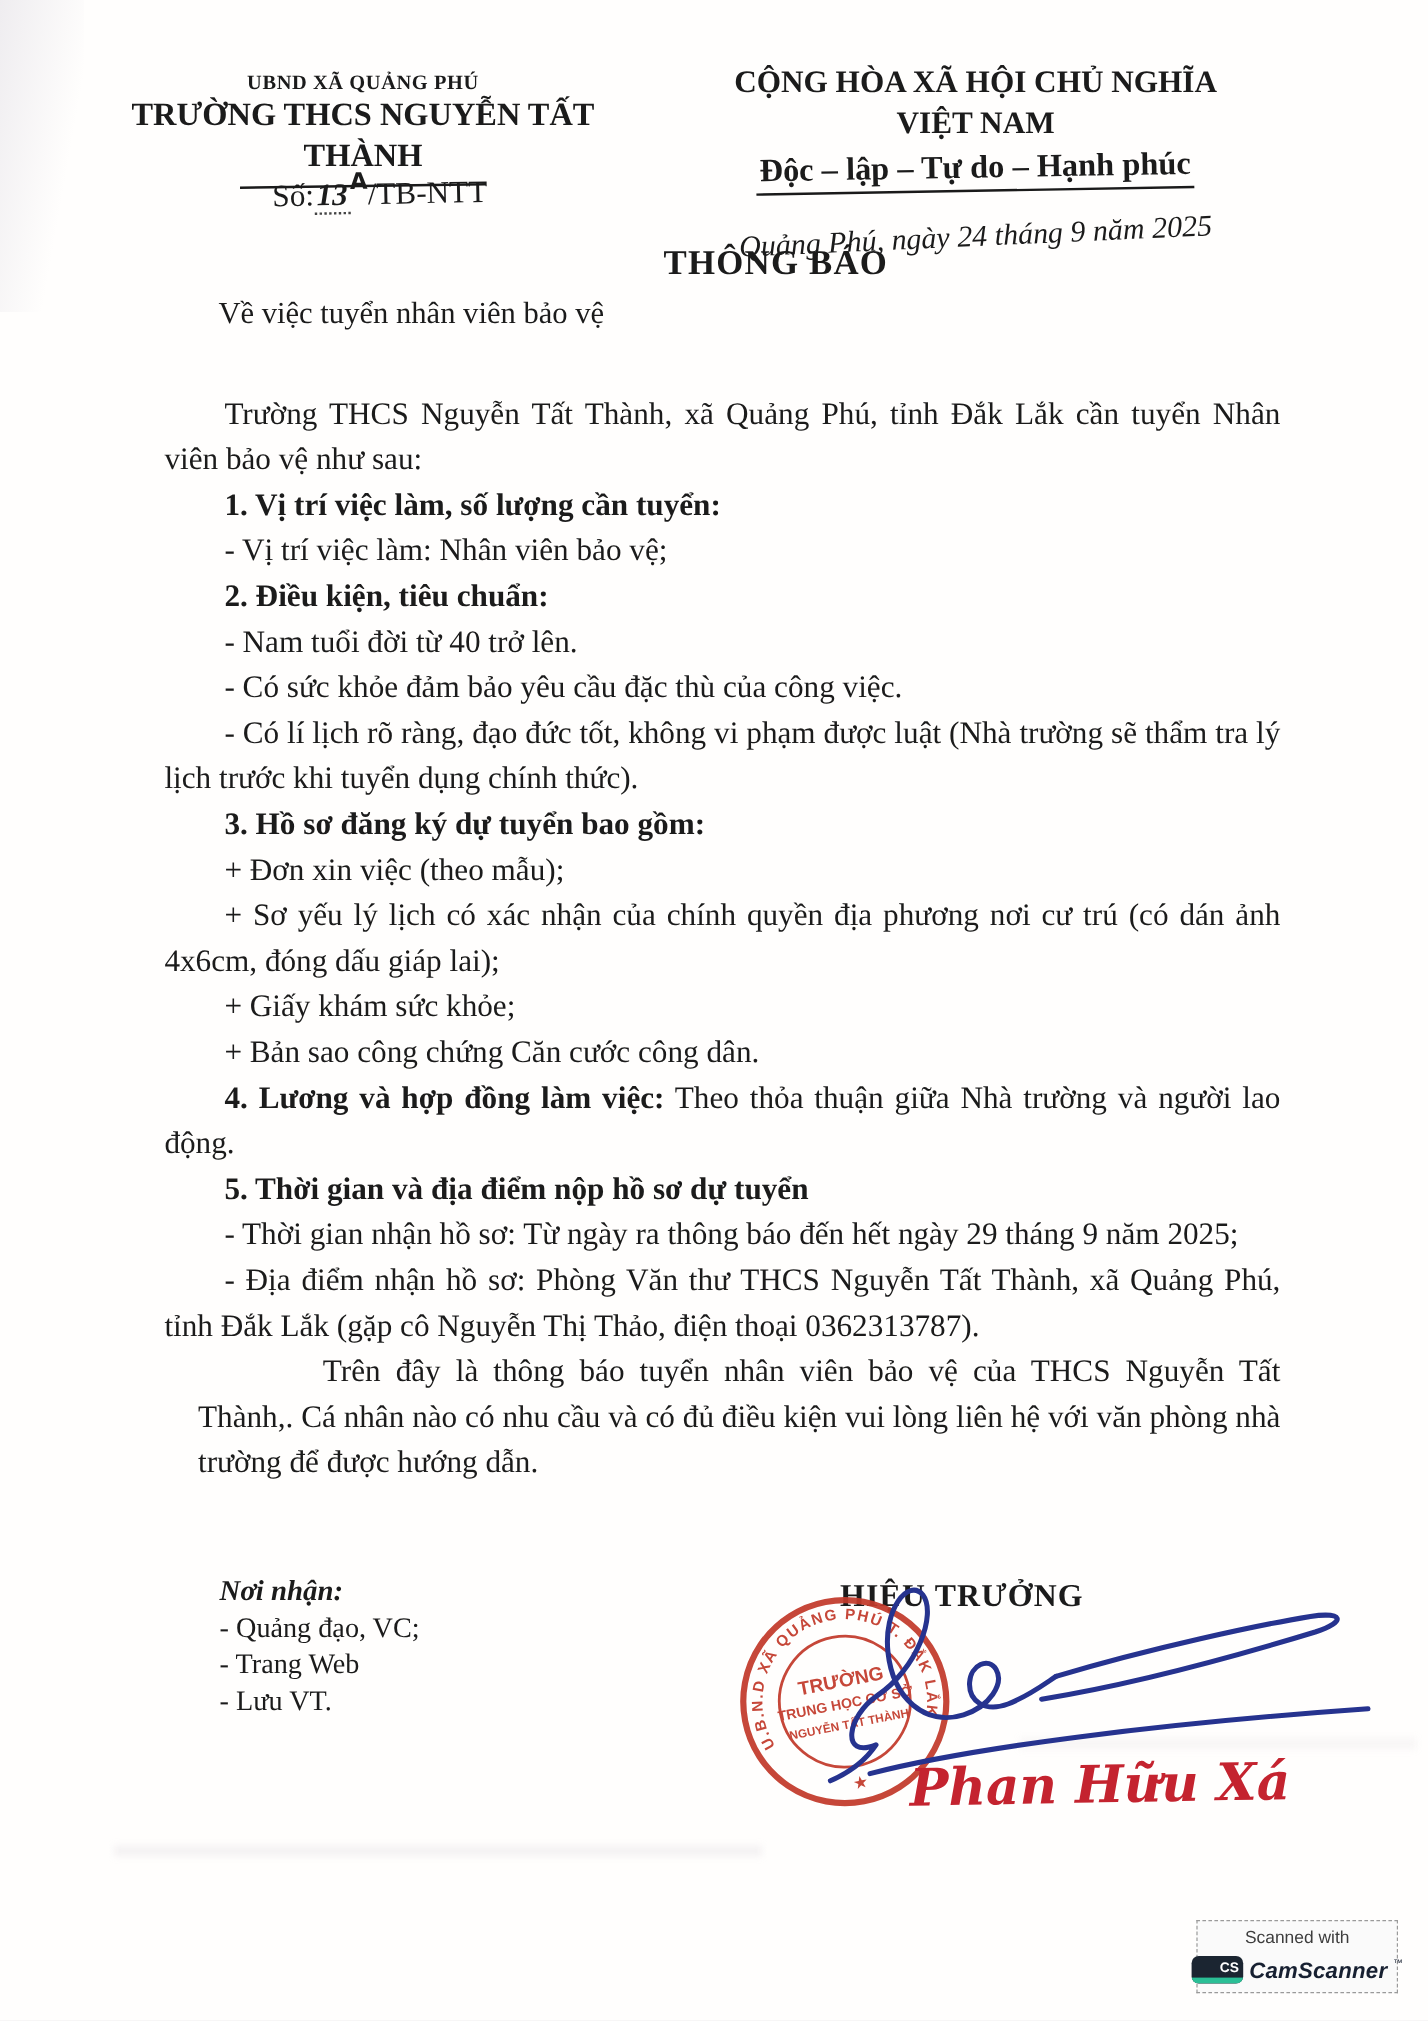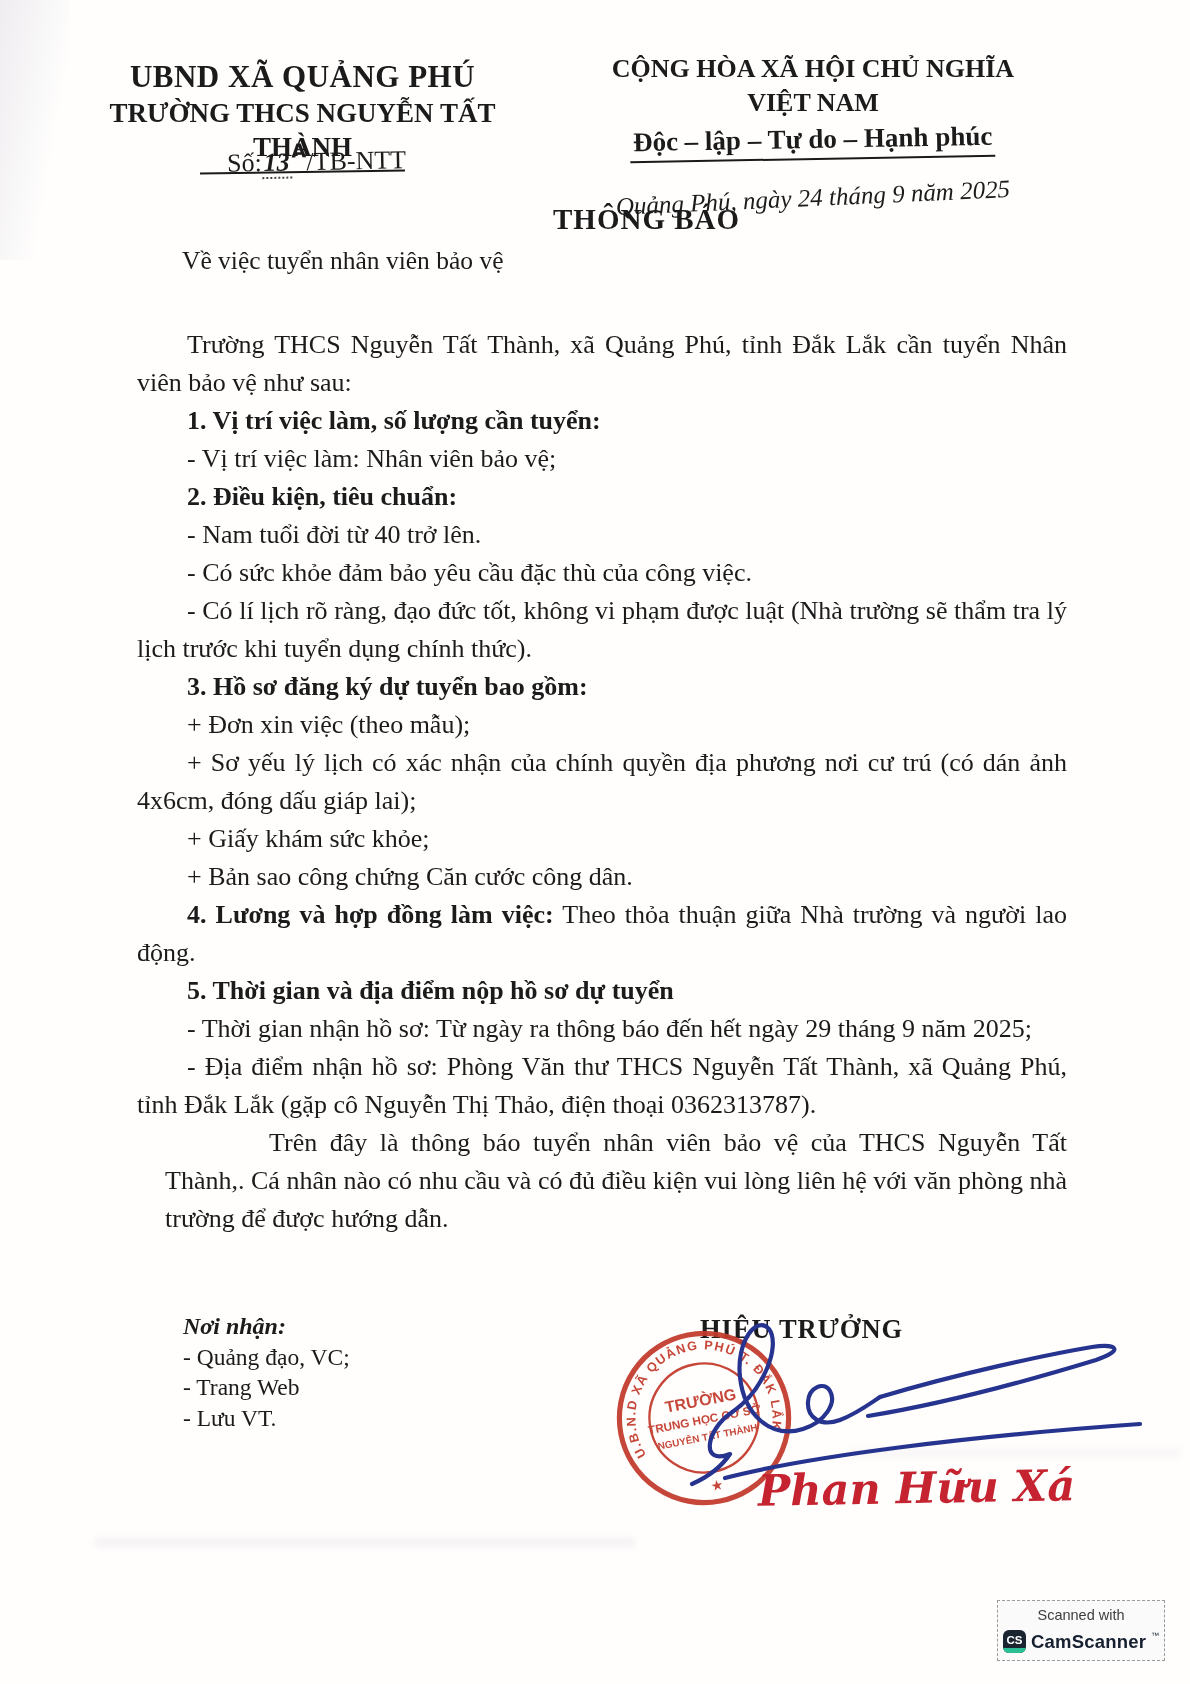--- a/index.html
+++ b/index.html
@@ -15,21 +15,21 @@
   
   .scan-shade{position:absolute;left:0;top:0;width:70px;height:260px;
     background:linear-gradient(100deg,rgba(190,185,200,.25),rgba(255,255,255,0) 70%);}
   .scan-smudge{position:absolute;left:95px;top:1538px;width:540px;height:9px;
     background:rgba(185,178,190,.16);filter:blur(3px);}
   .scan-smudge2{position:absolute;left:850px;top:1448px;width:330px;height:10px;
     background:rgba(185,178,190,.10);filter:blur(3px);}
 
   
   .hdr-left{position:absolute;left:80px;top:58px;width:445px;text-align:center;line-height:1.25;}
-  .hdr-left .l1{font-size:31px;font-weight:bold;letter-spacing:.5px;}
+  .hdr-left .l1{font-size:17px;font-weight:bold;letter-spacing:.5px;}
   .hdr-left .l2{font-size:27px;font-weight:bold;}
   .hdr-left .rule{width:205px;height:0;border-top:2.5px solid #1a1a1a;margin:7px auto 0;transform:rotate(-.8deg);}
 
   .doc-number{position:absolute;left:227px;top:147px;font-size:26px;transform:rotate(-1.2deg);}
   .doc-number .hand{font-style:italic;font-weight:bold;border-bottom:2px dotted #444;padding:0 2px;}
   .doc-number .sup{position:relative;top:-13px;font-family:"DejaVu Sans",sans-serif;font-size:19px;font-weight:bold;}
 
   .hdr-right{position:absolute;left:583px;top:52px;width:460px;text-align:center;line-height:1.3;}
   .hdr-right .l1{font-size:26px;font-weight:bold;}
   .hdr-right .l2{display:inline-block;font-size:27px;font-weight:bold;border-bottom:2.5px solid #1a1a1a;
@@ -58,24 +58,24 @@
   .sig-svg{position:absolute;left:630px;top:1316px;width:520px;height:175px;}
 
   
   .cs-badge{position:absolute;left:997px;top:1600px;width:166px;height:59px;
     border:1px dashed #9a9a9a;background:#fafafa;
     font-family:"Liberation Sans","DejaVu Sans",sans-serif;
     display:flex;flex-direction:column;align-items:center;justify-content:center;gap:8px;}
   .cs-line1{font-size:14.5px;color:#3d3d3d;line-height:1;}
   .cs-row{display:flex;align-items:center;gap:5px;}
   .cs-logo{position:relative;width:23px;height:23px;border-radius:6px;background:#1b2531;overflow:hidden;
-    display:flex;align-items:center;justify-content:center;}
+    display:flex;align-items:center;justify-content:center;padding-left:20px;}
   .cs-logo span{color:#fff;font-size:11.5px;font-weight:bold;line-height:1;margin-top:-3px;}
   .cs-logo::after{content:"";position:absolute;left:0;bottom:0;width:100%;height:5px;background:#2bbf96;}
-  .cs-brand{font-size:18.5px;font-weight:bold;color:#172031;letter-spacing:.2px;}
+  .cs-brand{font-size:18.5px;font-weight:bold;color:#172031;letter-spacing:.2px;font-style:italic;}
   .cs-tm{font-size:8px;color:#172031;position:relative;top:-6px;}
 </style>
 </head>
 <body>
 
 <div class="page">
 
   <div class="scan-shade"></div>
   <div class="scan-smudge"></div>
   <div class="scan-smudge2"></div>

